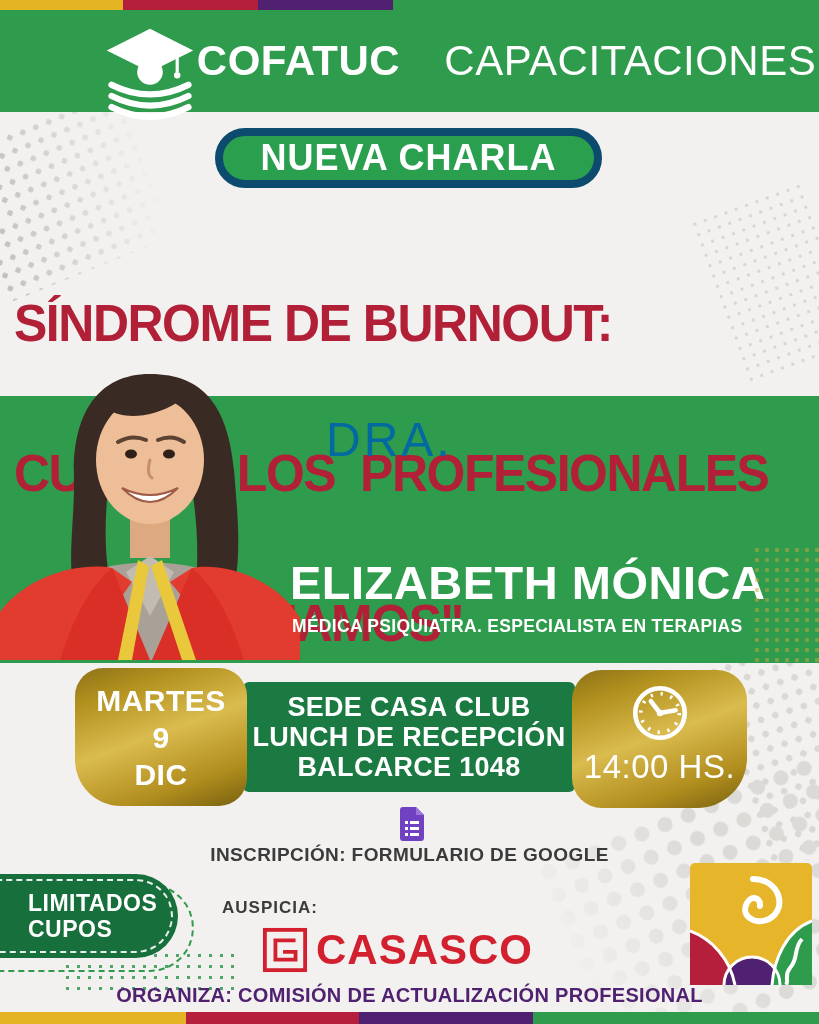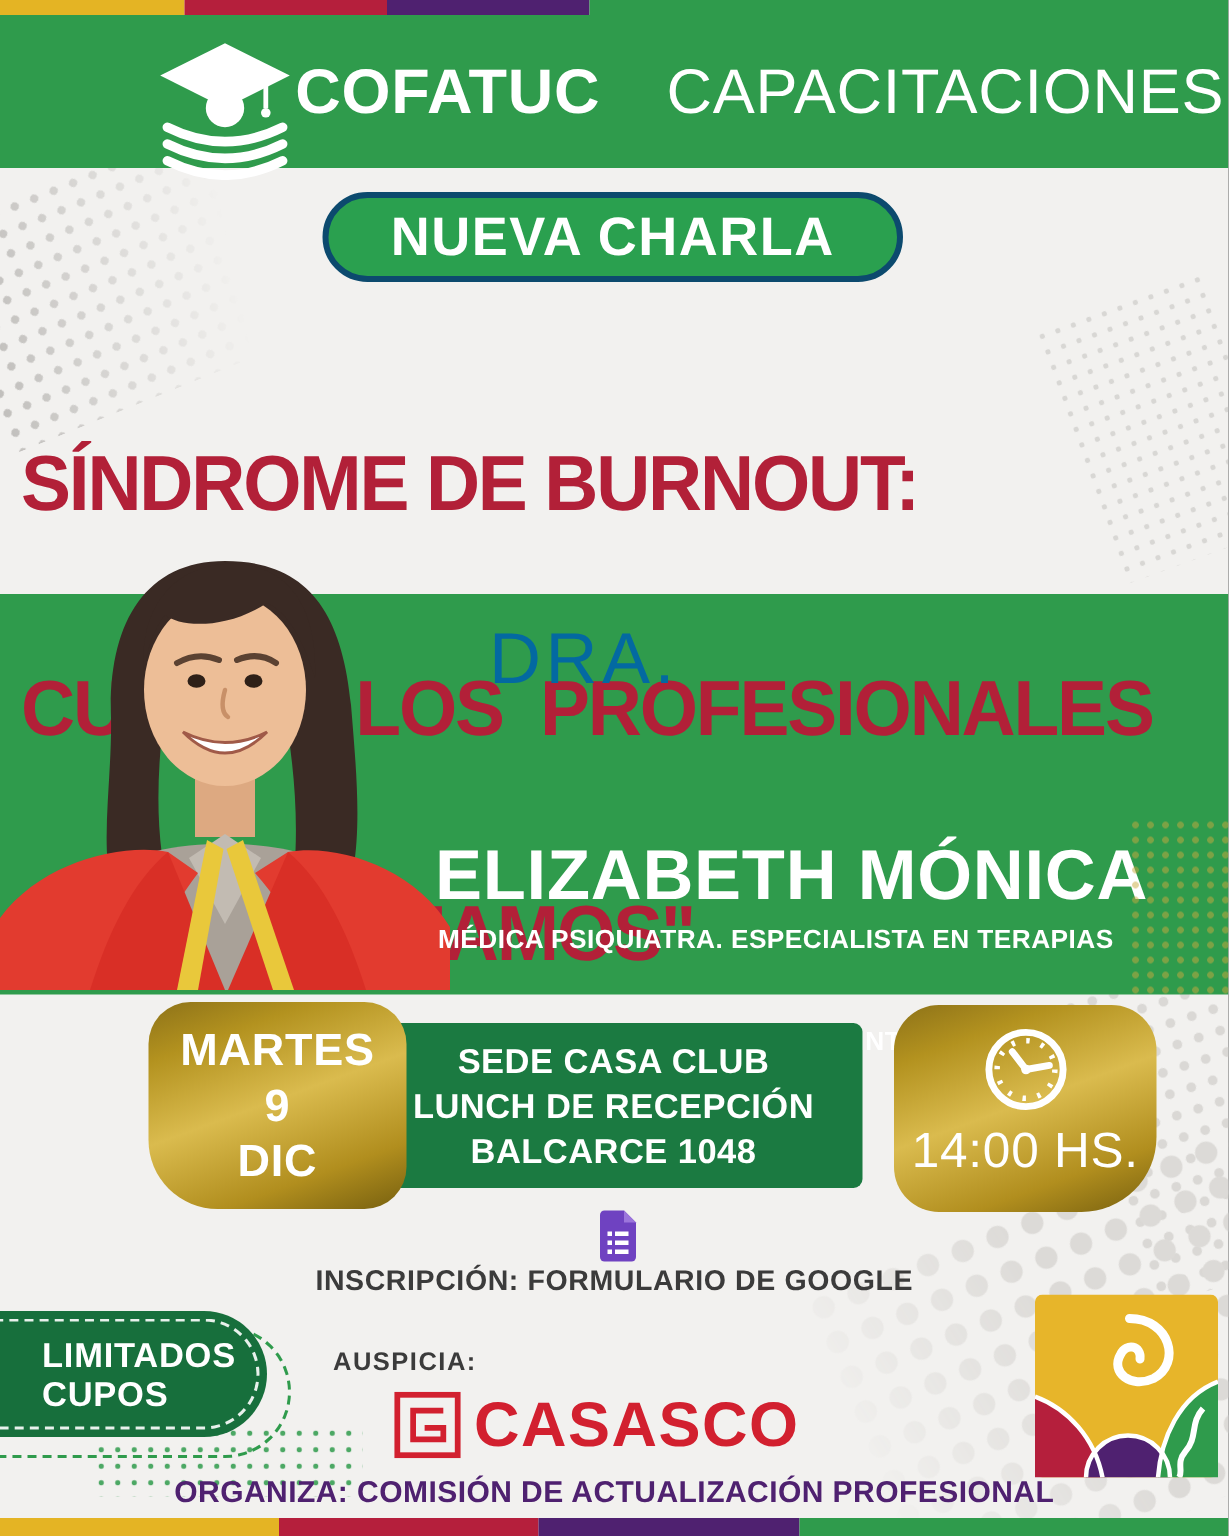--- a/index.html
+++ b/index.html
@@ -47,43 +47,43 @@
       background-image:radial-gradient(#DCDAD7 7px,transparent 7.8px);background-size:25px 25px;
       transform:rotate(-22deg);
       -webkit-mask-image:linear-gradient(80deg,transparent 4%,#000 55%);
       mask-image:linear-gradient(80deg,transparent 4%,#000 55%);}
   .d5{left:62px;top:950px;width:180px;height:48px;opacity:.85;
       background-image:radial-gradient(#2F9B4C 1.5px,transparent 2px);background-size:11px 11px;}
   .d6{left:752px;top:545px;width:70px;height:118px;opacity:.5;z-index:4;
       background-image:radial-gradient(#C9A93E 2px,transparent 2.5px);background-size:10px 10px;}
 
   
-  .pill{left:215px;top:128px;width:387px;height:60px;background:#2AA04F;border:4px solid #0c4a6e;
+  .pill{left:215px;top:128px;width:387px;height:60px;background:#2AA04F;border:8px solid #0c4a6e;
     border-radius:30px;box-sizing:border-box;display:flex;align-items:center;justify-content:center;
     color:#fff;font-size:36px;font-weight:800;letter-spacing:1px;z-index:3;}
 
   
   .title{left:14px;top:198px;width:800px;color:#B22038;font-weight:800;font-size:52px;line-height:50px;
     letter-spacing:-1.5px;white-space:pre;z-index:3;transform:scaleX(.96);transform-origin:left top;}
 
   
   .bio-panel{left:0;top:396px;width:819px;height:267px;background:#2F9B4C;z-index:2;}
   .speaker-photo{left:0;top:360px;width:300px;height:300px;z-index:3;}
   .dra{left:290px;top:412px;color:#0369a1;font-size:48px;font-weight:300;letter-spacing:3px;z-index:3;margin-left:36px;}
   .name{left:290px;top:460px;color:#fff;font-size:47px;font-weight:800;line-height:49px;letter-spacing:.5px;z-index:3;white-space:pre;}
   .bio{left:292px;top:570px;color:#fff;font-size:17.5px;font-weight:700;line-height:22.5px;letter-spacing:.3px;z-index:3;white-space:pre;}
 
   
-  .gold-grad{background:linear-gradient(160deg,#8D7218 0%,#B3921F 20%,#DABB4E 48%,#B18E1E 78%,#77600F 100%);margin-left:24px;}
+  .gold-grad{background:linear-gradient(160deg,#8D7218 0%,#B3921F 20%,#DABB4E 48%,#B18E1E 78%,#77600F 100%);}
   .date-badge{left:75px;top:668px;width:172px;height:138px;border-radius:28px 28px 28px 46px;z-index:4;
     display:flex;flex-direction:column;align-items:center;justify-content:center;
     color:#fff;font-weight:800;font-size:30px;line-height:37px;letter-spacing:.5px;}
   .venue-panel{left:243px;top:682px;width:332px;height:110px;background:#1B7A41;border-radius:6px;z-index:3;
     display:flex;flex-direction:column;align-items:center;justify-content:center;
-    color:#fff;font-weight:800;font-size:23px;line-height:30px;letter-spacing:.3px;}
+    color:#fff;font-weight:800;font-size:27px;line-height:30px;letter-spacing:.3px;}
   .time-badge{left:572px;top:670px;width:175px;height:138px;border-radius:30px 30px 50px 30px;z-index:4;
     display:flex;flex-direction:column;align-items:center;justify-content:flex-start;padding-top:10px;box-sizing:border-box;
     color:#fff;font-weight:400;}
   .time-label{font-size:33px;letter-spacing:.5px;margin-top:2px;}
 
   
   .forms-icon{left:398px;top:806px;width:28px;height:36px;z-index:3;}
   .inscription{left:0;top:844px;width:819px;text-align:center;color:#3B3B3B;font-size:19px;font-weight:800;letter-spacing:.4px;z-index:3;}
 
   

